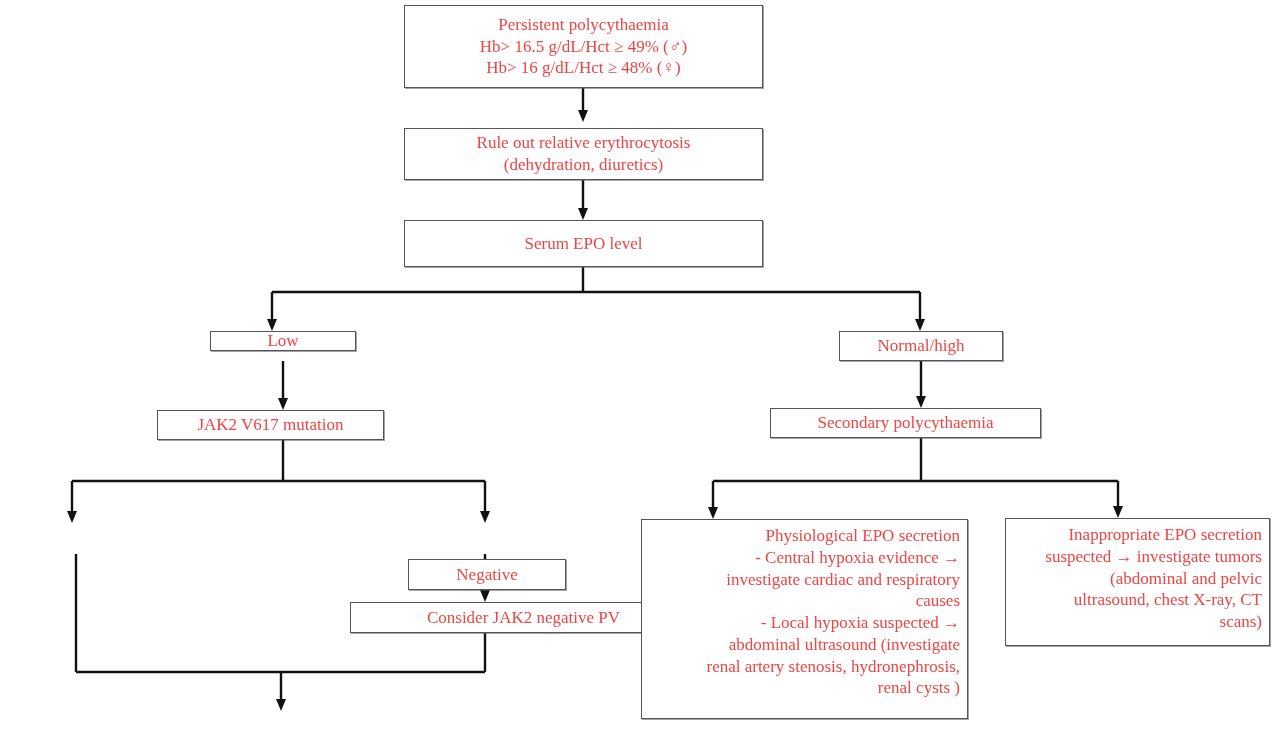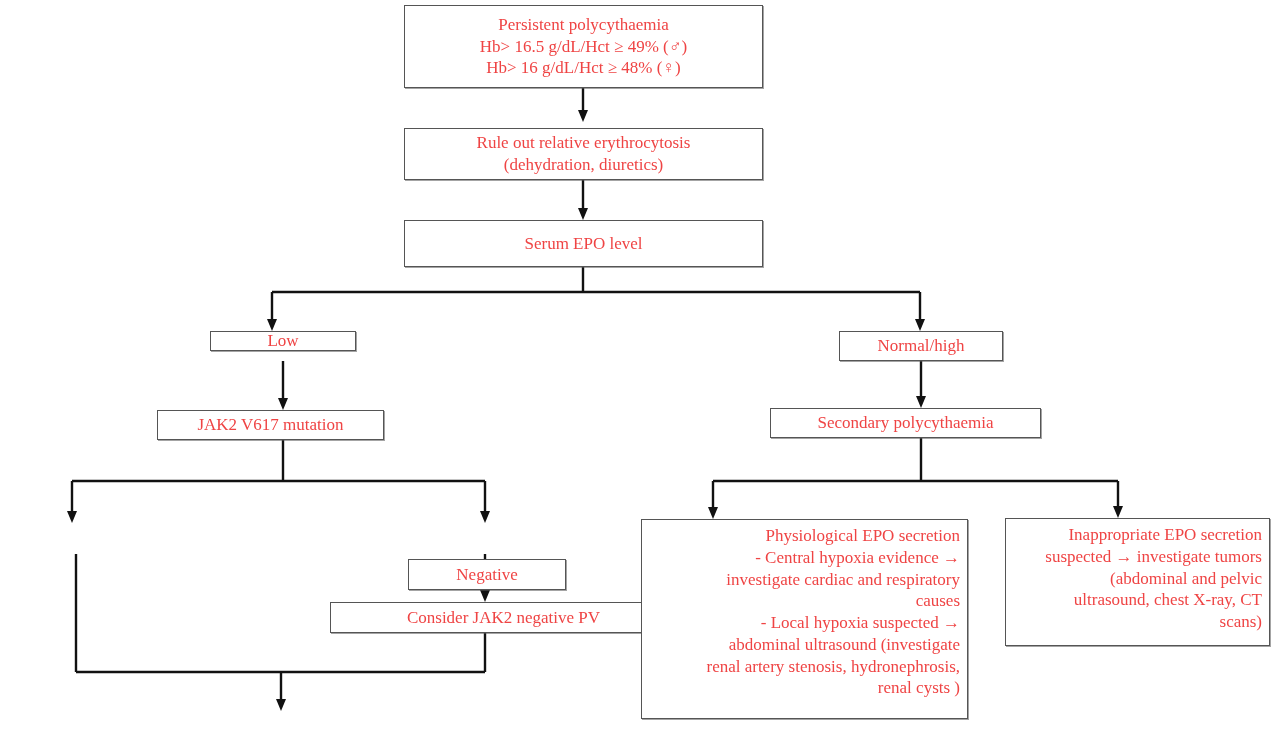--- a/index.html
+++ b/index.html
@@ -144,21 +144,21 @@
 
   <div class="node center" style="left:770px; top:408px; width:271px; height:30px;">
     <span class="txt">Secondary polycythaemia</span>
   </div>
 
 
   <div class="node center" style="left:408px; top:523px; width:158px; height:31px;margin-top:36px;">
     <span class="txt">Negative</span>
   </div>
 
-  <div class="node center" style="left:330px; top:602px; width:347px; height:31px;">
+  <div class="node center" style="left:350px; top:602px; width:347px; height:31px;">
     <span class="txt">Consider JAK2 negative PV</span>
   </div>
 
   <div class="node left" style="left:641px; top:519px; width:327px; height:200px;">
     <span class="txt">Physiological EPO secretion
 - Central hypoxia evidence →
 investigate cardiac and respiratory
 causes
 - Local hypoxia suspected →
 abdominal ultrasound (investigate

